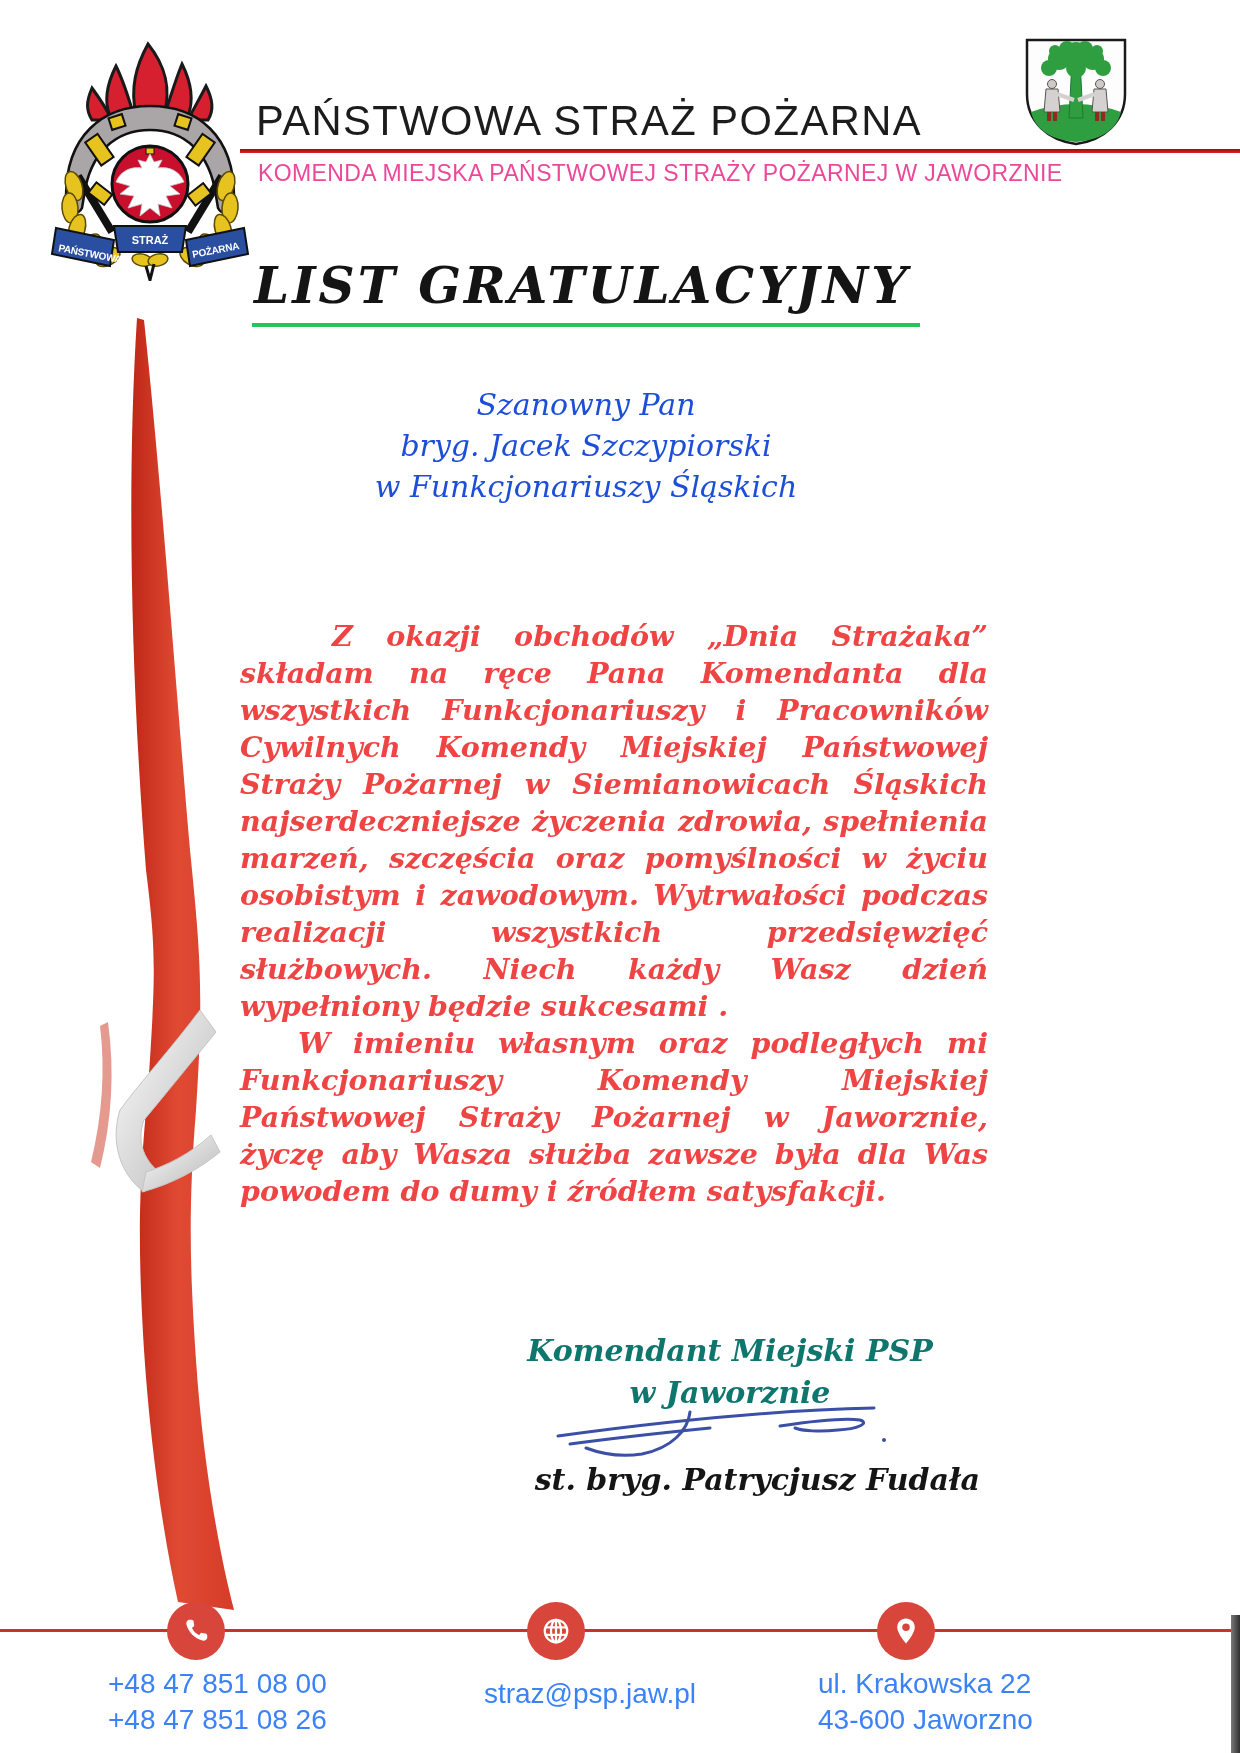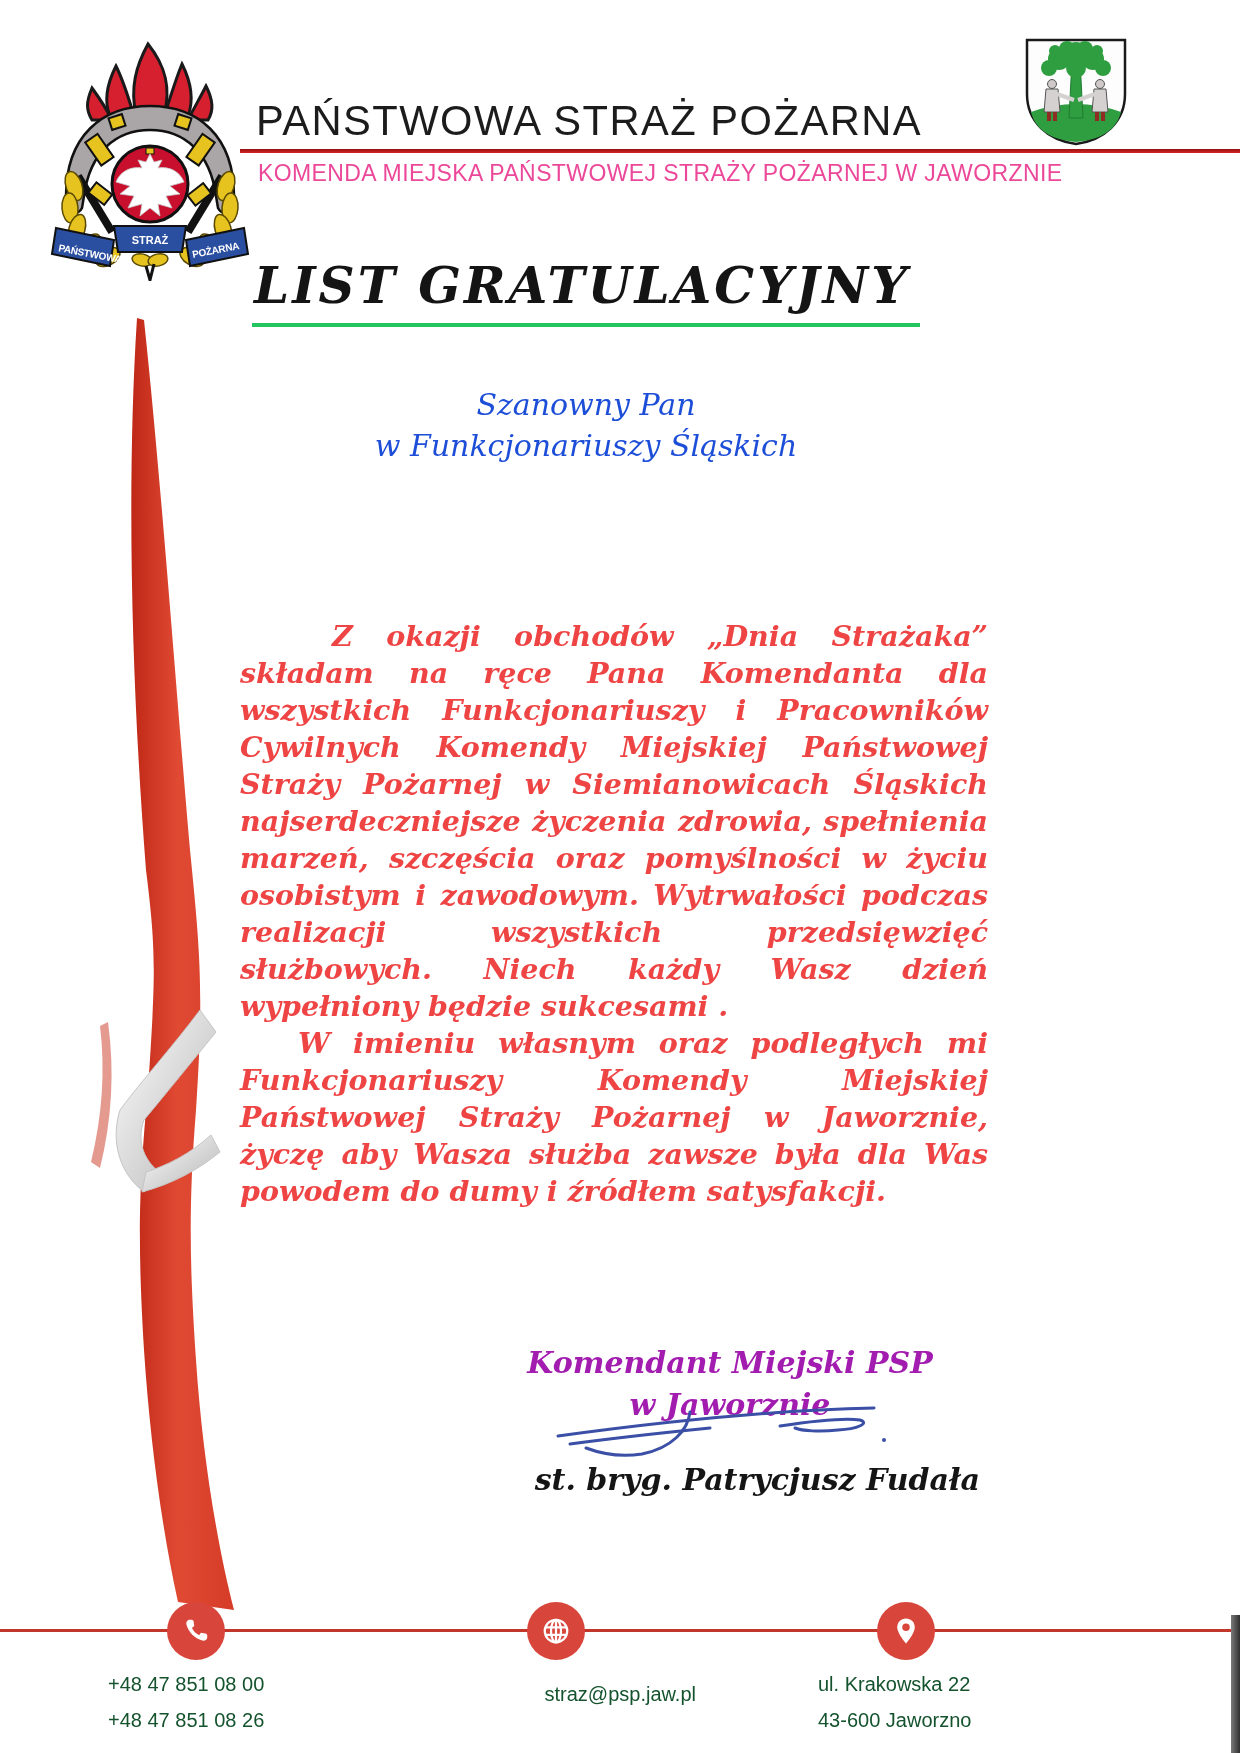--- a/index.html
+++ b/index.html
@@ -37,33 +37,33 @@
     font-family:"DejaVu Serif",serif;font-style:italic;font-weight:600;
     font-size:28.5px;line-height:37px;color:#ef4444;text-align:justify;
   }
   .body p{margin:0;}
   .body p.p1{text-indent:92px;}
   .body p.p2{text-indent:58px;}
   
   .sig{
     left:480px;top:1330px;width:500px;text-align:center;
     font-family:"DejaVu Serif",serif;font-style:italic;font-weight:600;
-    font-size:30px;line-height:42px;color:#a21caf;margin-top:12px;
+    font-size:30px;line-height:42px;color:#0f766e;
   }
   .sig-svg{left:540px;top:1396px;}
   .sig-name{
     left:480px;top:1462px;width:500px;text-align:right;
     font-family:"DejaVu Serif",serif;font-style:italic;font-weight:600;
     font-size:30px;color:#151515;
   }
   
   .f-line{left:0;top:1629px;width:1240px;height:3px;background:#c2372b;}
   .f-circle{width:58px;height:58px;border-radius:50%;background:#d8453a;
     display:flex;align-items:center;justify-content:center;top:1602px;}
-  .f-text{font-size:20px;color:#14532d;line-height:36px;}
+  .f-text{font-size:28px;color:#3b82f6;line-height:36px;}
   .f-phone{left:108px;top:1666px;}
   .f-mail{left:416px;top:1676px;width:280px;text-align:right;}
   .f-addr{left:818px;top:1666px;}
   .edge-strip{right:0;top:1615px;width:9px;height:138px;
     background:linear-gradient(90deg,#7a7a7a,#2e2e2e);}
 </style>
 </head>
 <body>
 
 <div class="page">
@@ -178,20 +178,21 @@
              C126,380 112,180 94,10 Z" fill="url(#rg)"></path>
     <path d="M150,700 C120,740 92,770 70,800 C60,832 70,864 94,882 L114,866
              C94,852 86,832 94,810 C114,786 140,754 166,722 Z" fill="url(#wg)" stroke="#c7c5c5" stroke-width="1"></path>
     <path d="M92,882 C122,874 148,860 170,842 L161,825 C140,844 116,856 96,862 Z" fill="url(#wg)" stroke="#c7c5c5" stroke-width="1"></path>
   </svg>
 
   <div class="abs title">LIST GRATULACYJNY</div>
 
   <div class="abs recipient">
     <div>Szanowny Pan</div>
+    <div>bryg. Jacek Szczypiorski</div>
     <div>w Funkcjonariuszy Śląskich</div>
   </div>
 
   <div class="abs body">
     <p class="p1">Z okazji obchodów „Dnia Strażaka” składam na ręce Pana Komendanta dla wszystkich Funkcjonariuszy i Pracowników Cywilnych Komendy Miejskiej Państwowej Straży Pożarnej w Siemianowicach Śląskich najserdeczniejsze życzenia zdrowia, spełnienia marzeń, szczęścia oraz pomyślności w życiu osobistym i zawodowym. Wytrwałości podczas realizacji wszystkich przedsięwzięć służbowych. Niech każdy Wasz dzień wypełniony będzie sukcesami .</p>
     <p class="p2">W imieniu własnym oraz podległych mi Funkcjonariuszy Komendy Miejskiej Państwowej Straży Pożarnej w Jaworznie, życzę aby Wasza służba zawsze była dla Was powodem do dumy i źródłem satysfakcji.</p>
   </div>
 
   <div class="abs sig">
     <div>Komendant Miejski PSP</div>

